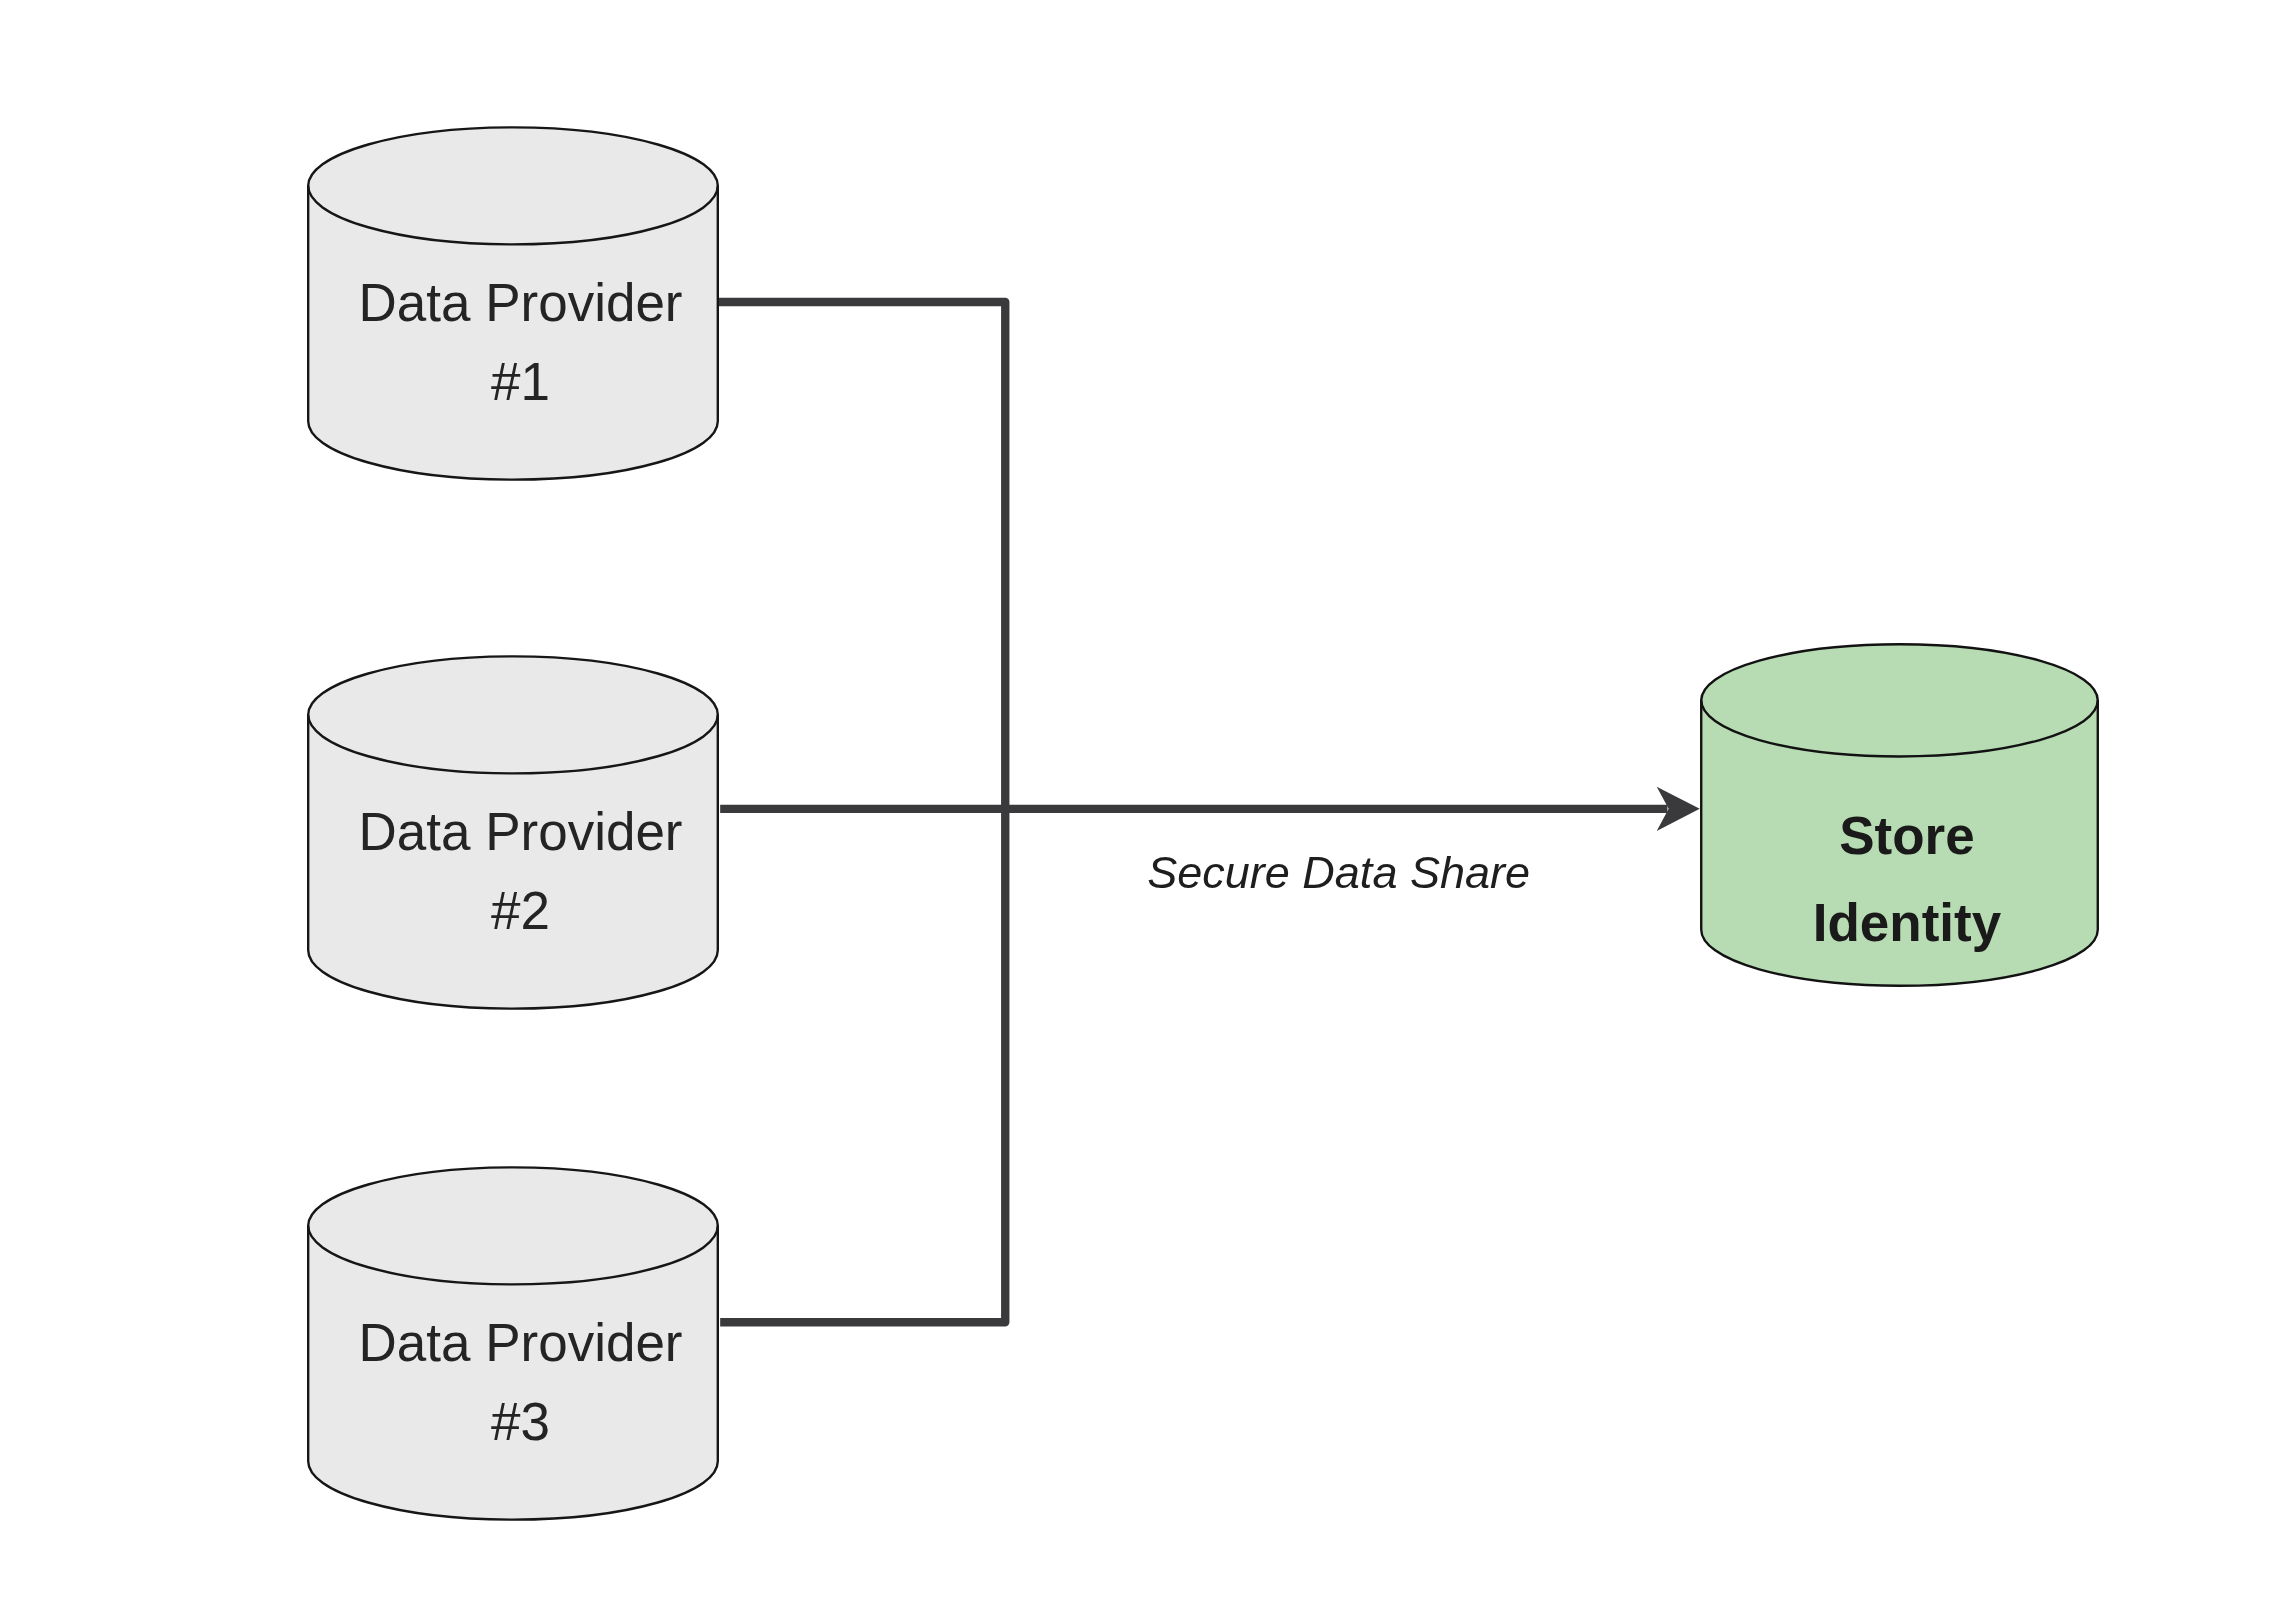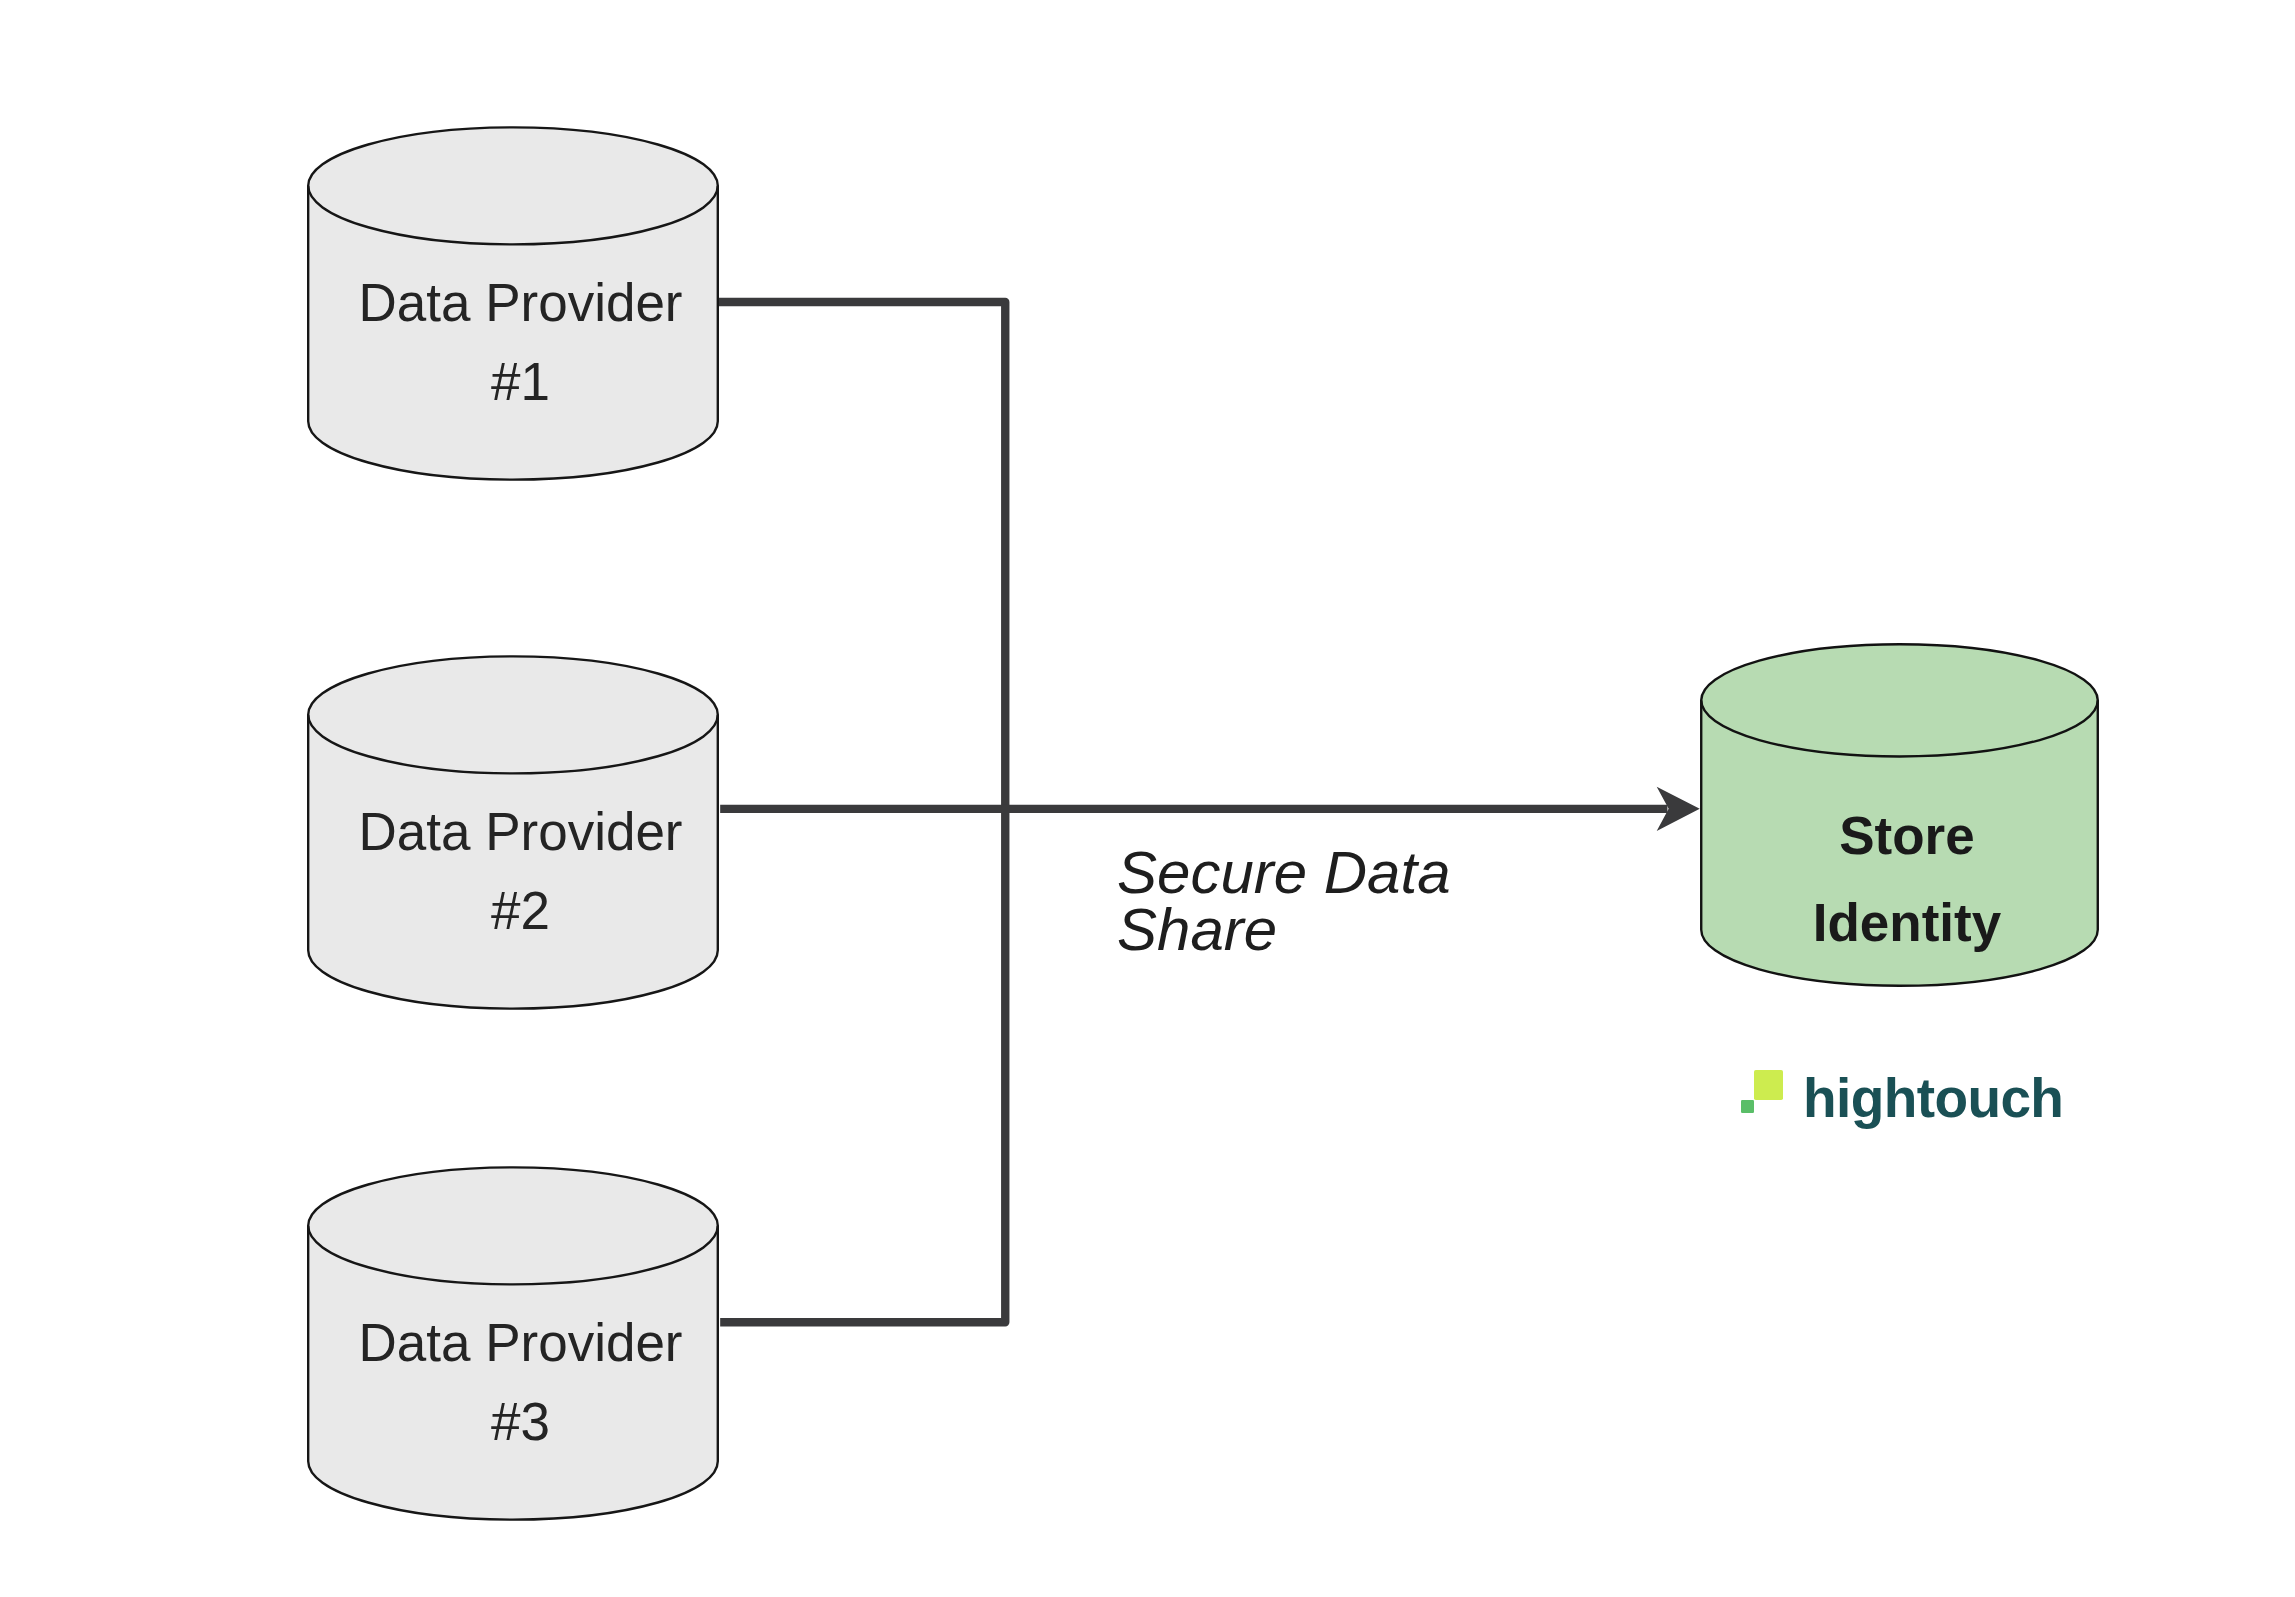--- a/index.html
+++ b/index.html
@@ -52,26 +52,26 @@
   .identity .label {
     top: 149px;
     font-weight: bold;
     font-size: 53px;
     line-height: 87px;
     color: var(--identity-text);
   }
 
   .edge-label {
     position: absolute;
-    left: 1117px;
+    left: 1052px;
     top: 844px;
     width: 478px;
-    text-align: left;
+    text-align: right;
     font-style: italic;
-    font-size: 60px;
+    font-size: 45px;
     line-height: 57px;
     color: var(--edge-label-text);
   }
 
   .logo { position: absolute; left: 1740px; top: 1064px; width: 371px; height: 78px; }
   .logo .mark { position: absolute; left: 0; top: 0; width: 50px; height: 50px; }
   .logo .sq { position: absolute; }
   .logo .sq.big   { left: 14.3px; top: 6px; width: 29px; height: 30px; border-radius: 1.8px; background: var(--logo-lime); }
   .logo .sq.small { left: 1.2px;  top: 36px; width: 13px; height: 13px; border-radius: 1.2px; background: var(--logo-green); }
   .logo .wordmark {
@@ -135,22 +135,15 @@
       <path class="cyl-rim-green" d="M 2 96 A 332 94 0 0 0 666 96"></path>
     </svg>
     <div class="label">
       <div>Store</div>
       <div>Identity</div>
     </div>
   </div>
 
   <div class="edge-label">Secure Data Share</div>
 
-  <div class="logo">
-    <div class="mark">
-      <div class="sq big"></div>
-      <div class="sq small"></div>
-    </div>
-    <span class="wordmark">hightouch</span>
-  </div>
 
 </div>
 
 
 </body></html>

